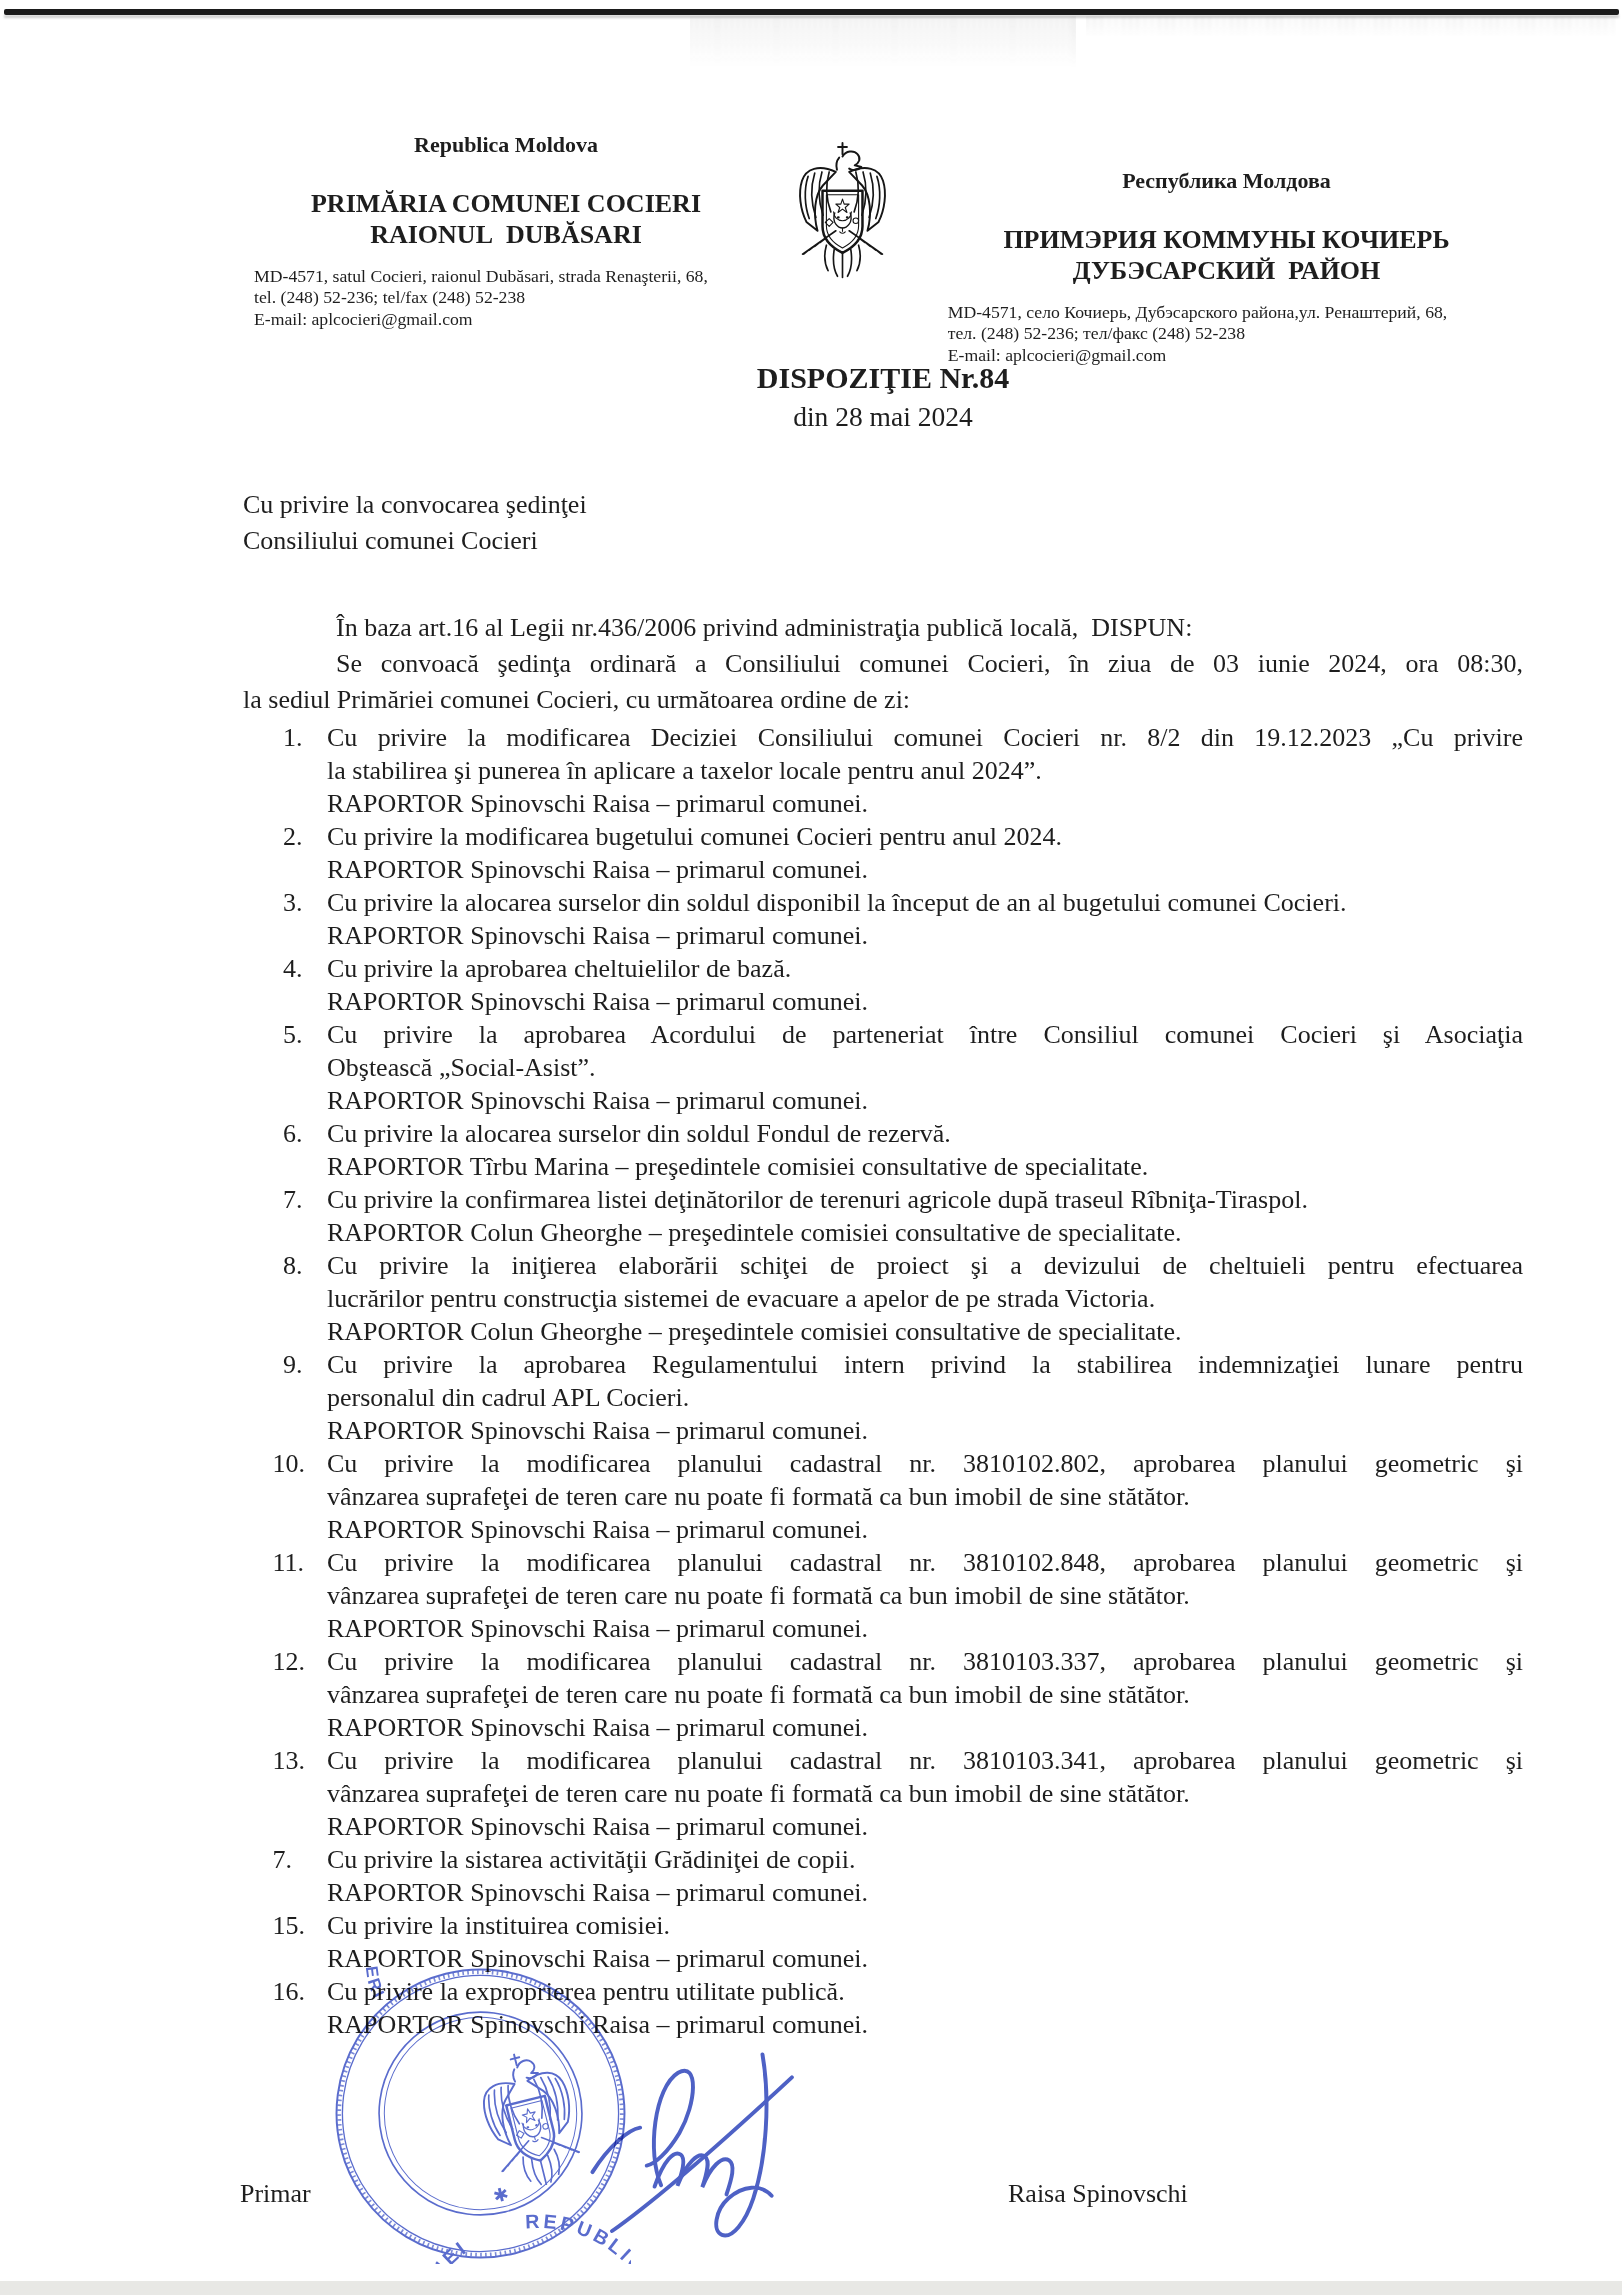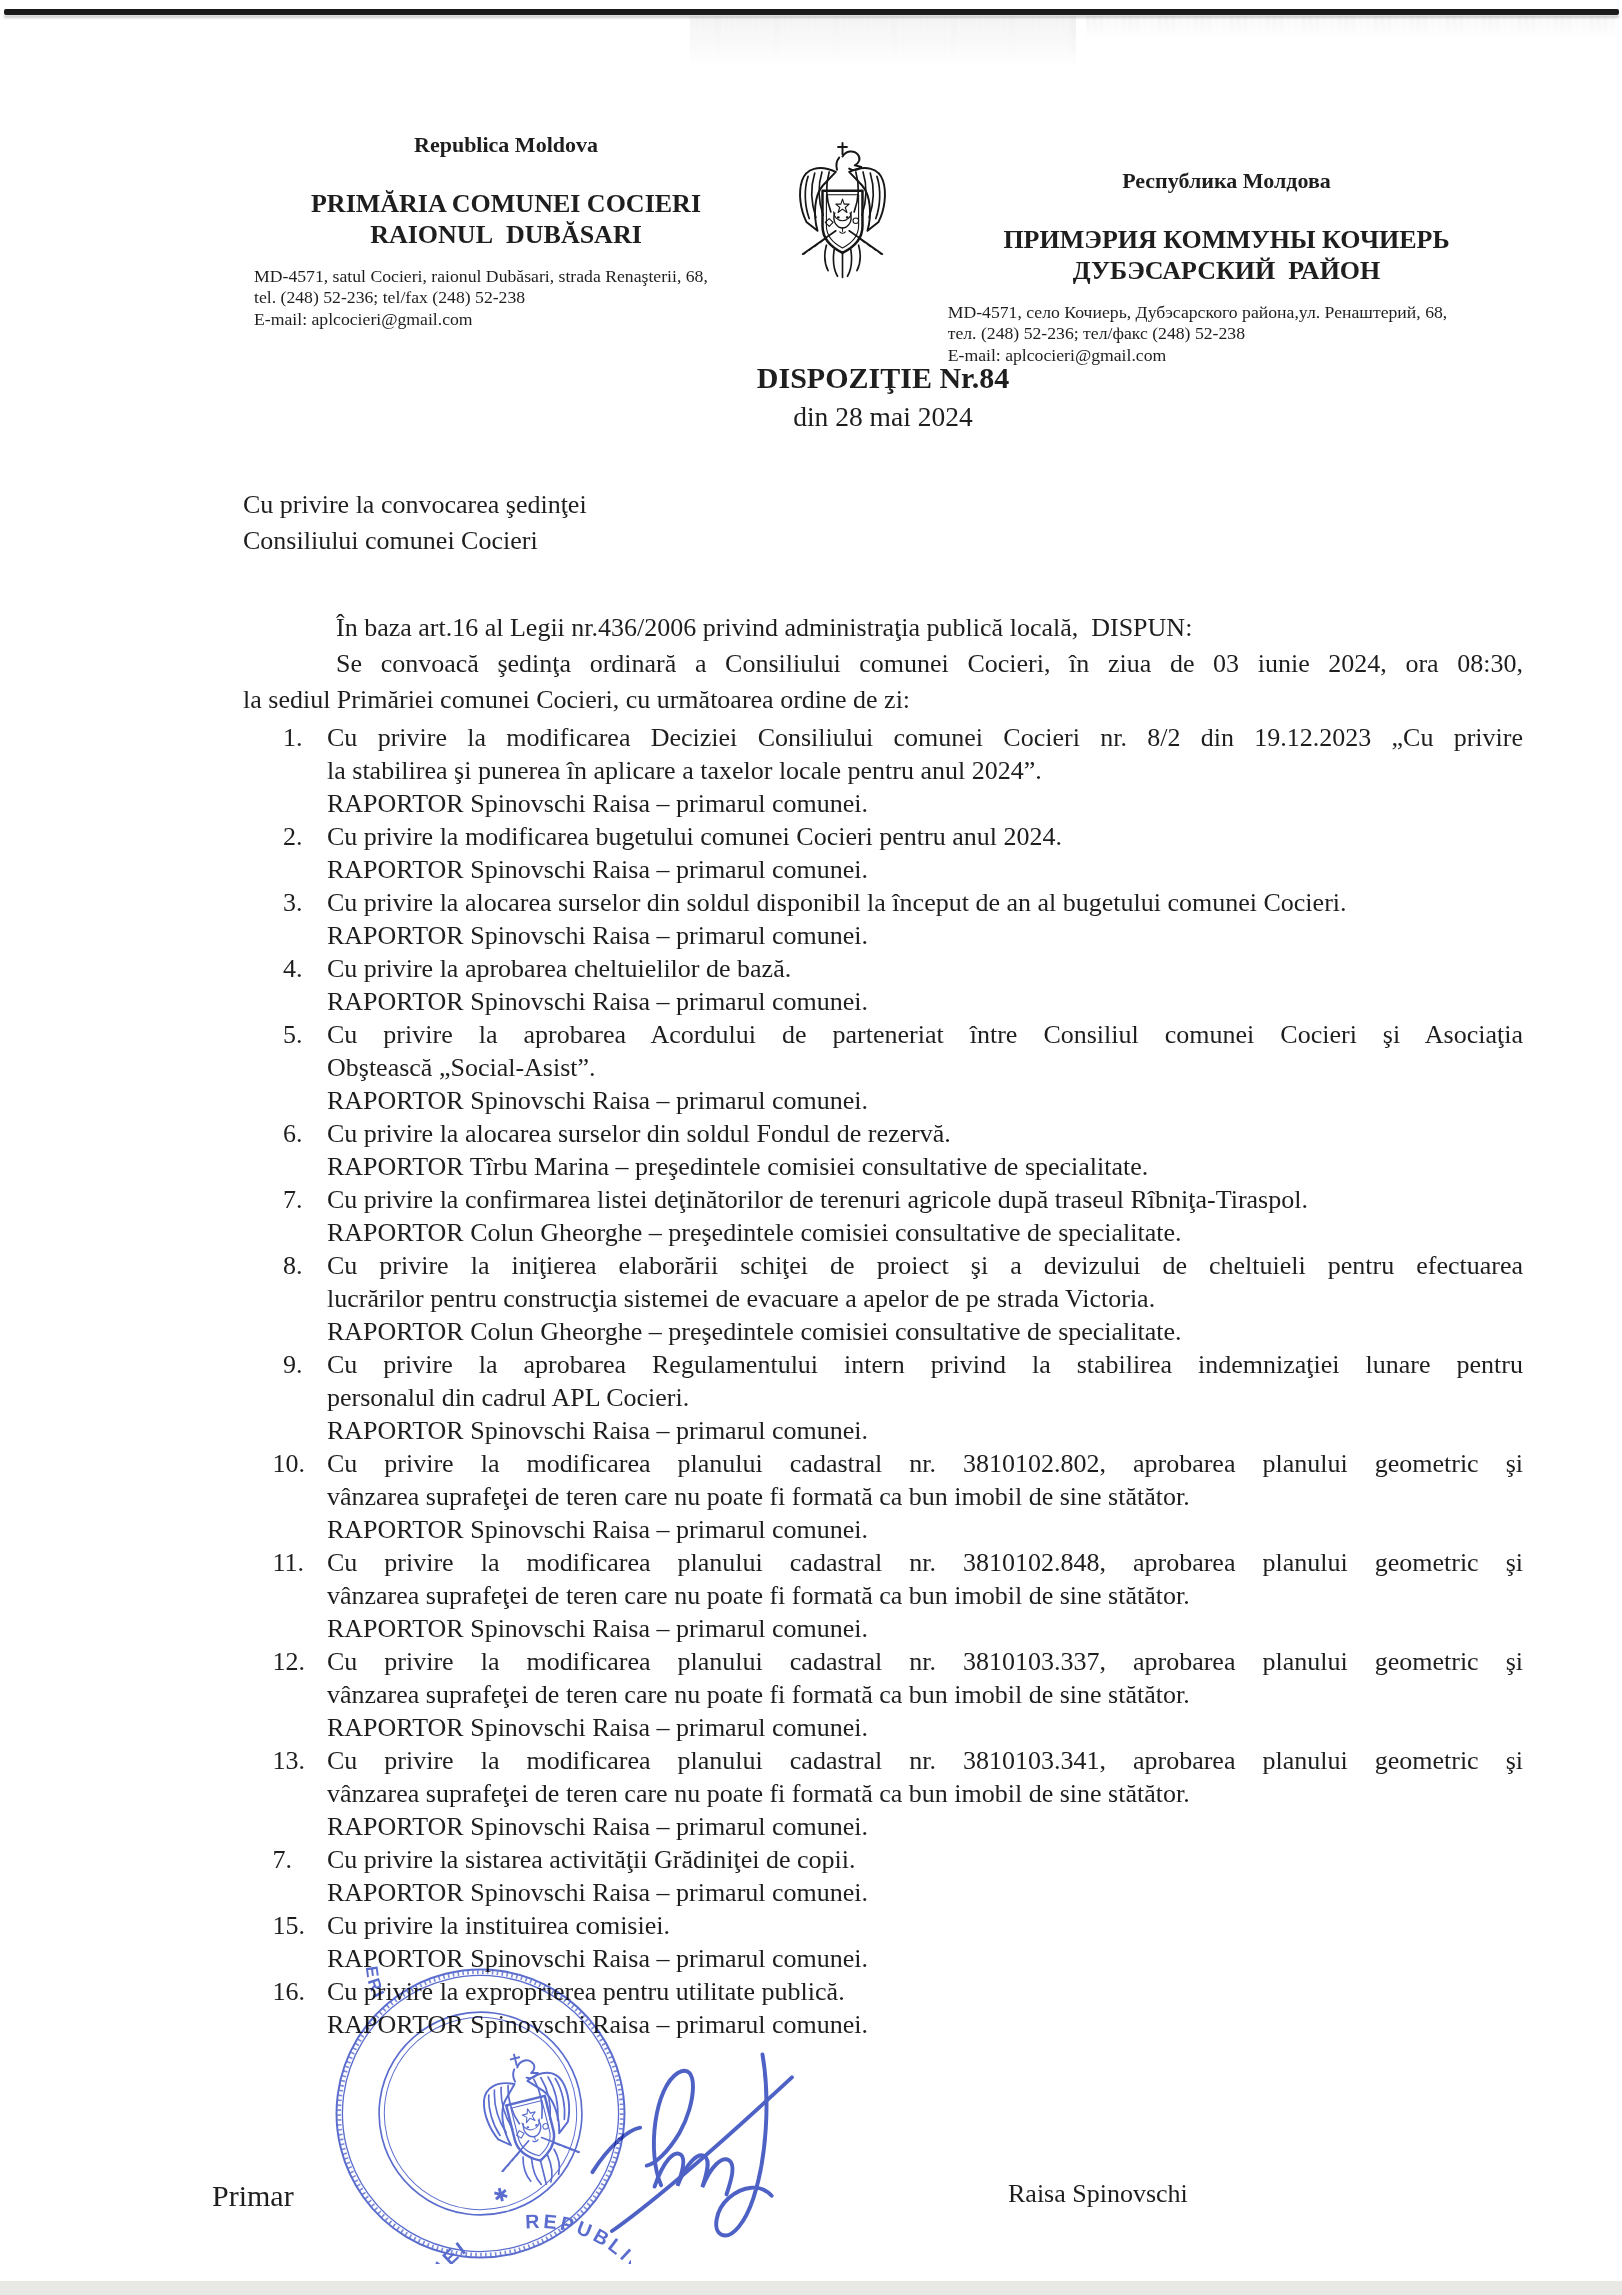--- a/index.html
+++ b/index.html
@@ -51,21 +51,21 @@
 
   
   .agenda{position:absolute;left:243px;top:721px;width:1280px;font-size:26px;line-height:33px;}
   .item{position:relative;padding-left:84px;} 
   .numpos1{position:absolute;left:40px;top:0;}
   .numpos2{position:absolute;left:29.4px;top:0;}
   .tl{white-space:nowrap;}
   .tl.j{white-space:normal;text-align:justify;text-align-last:justify;}
 
   
-  .sig-label{position:absolute;left:212px;top:2179px;font-size:30px;}
+  .sig-label{position:absolute;left:240px;top:2179px;font-size:26px;}
   .sig-name{position:absolute;left:1008px;top:2179px;font-size:26px;}
 
   
   .stamp{position:absolute;left:330px;top:1963px;width:301px;height:301px;color:#3d52c4;opacity:.85;mix-blend-mode:multiply;filter:blur(0.3px);}
   .handsig{position:absolute;left:563px;top:2015px;width:327px;height:262px;mix-blend-mode:multiply;}
   .stamp text{font-family:"Liberation Sans","DejaVu Sans",sans-serif;}
 </style>
 </head>
 <body>
 

